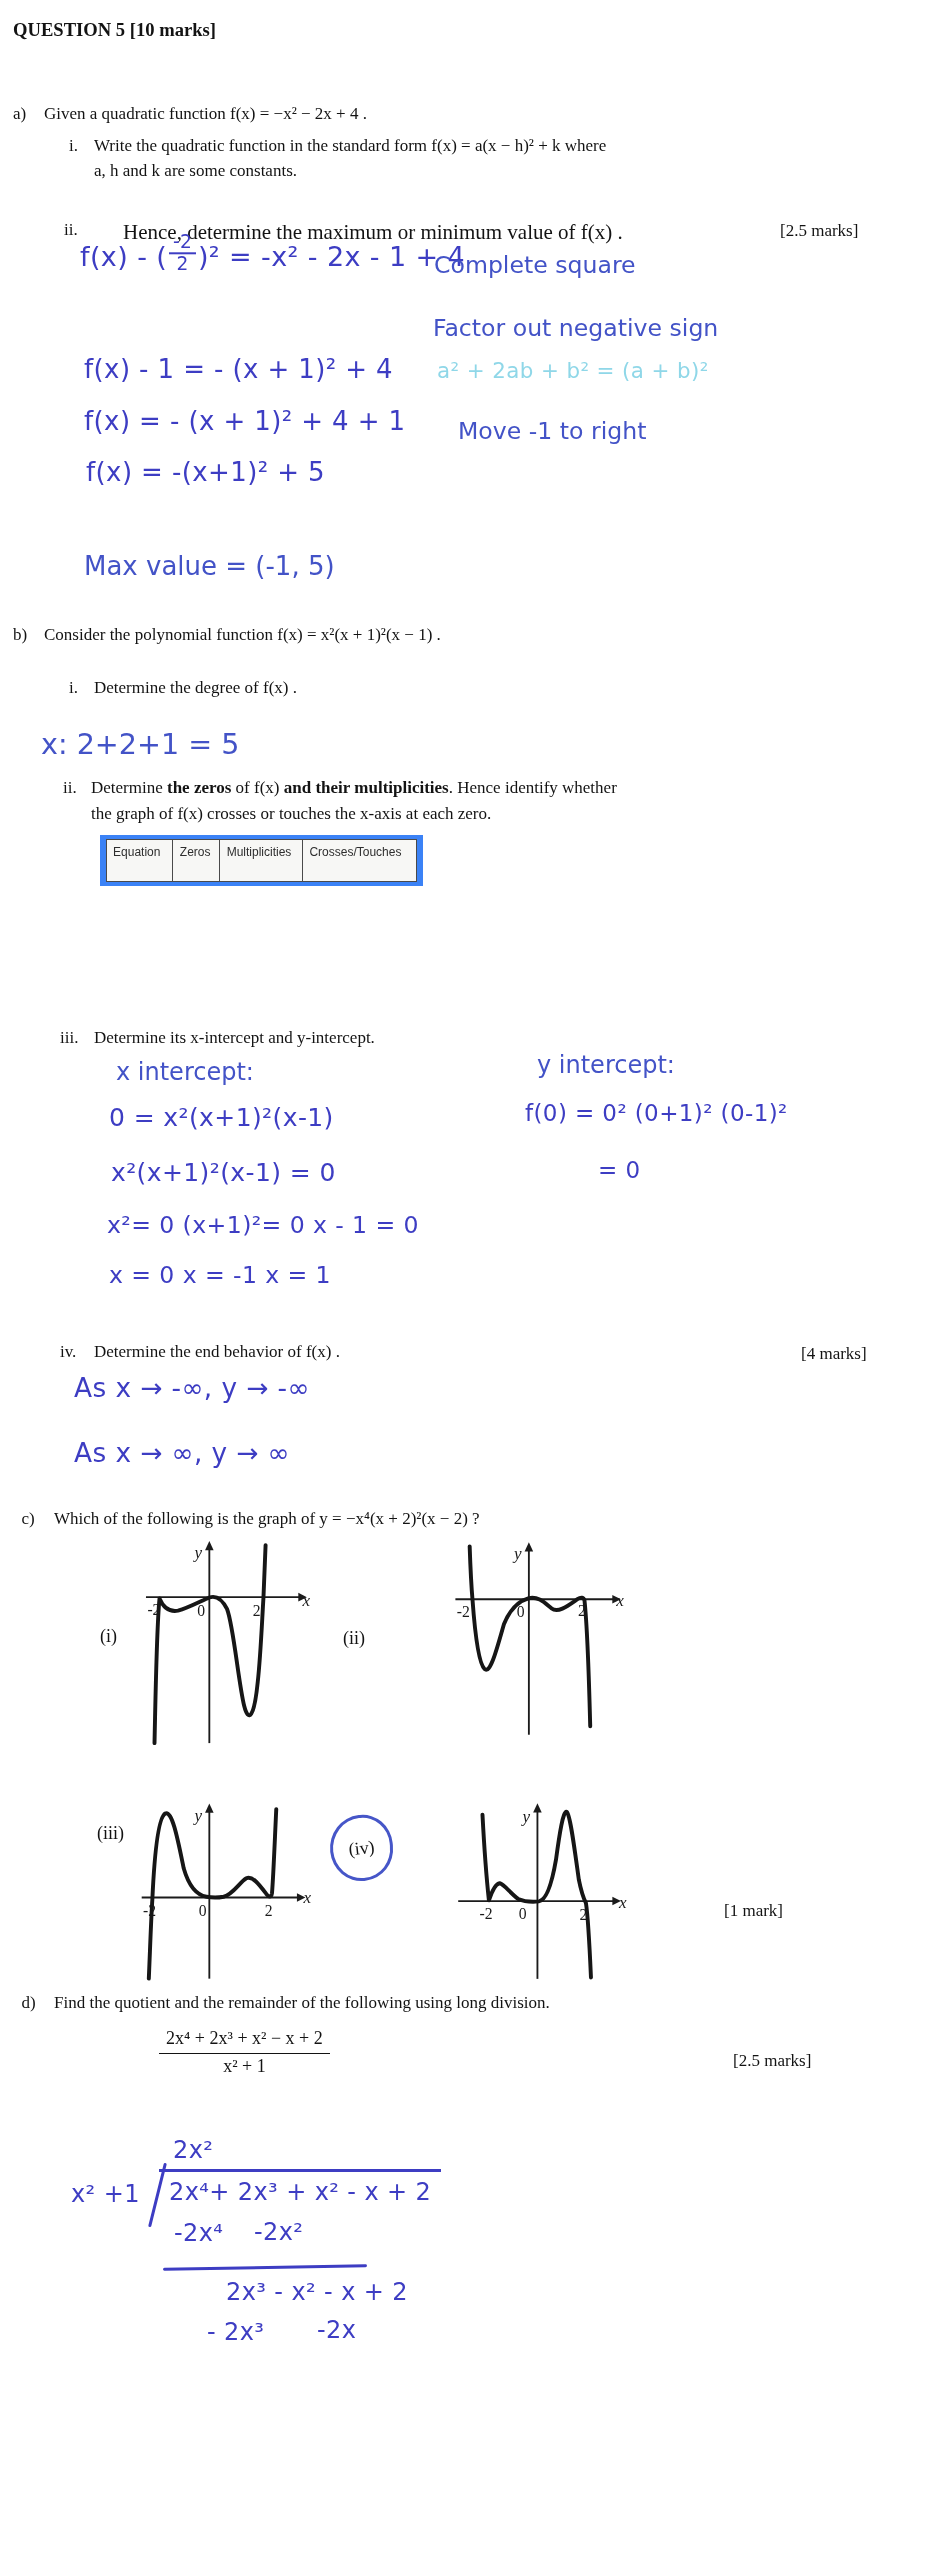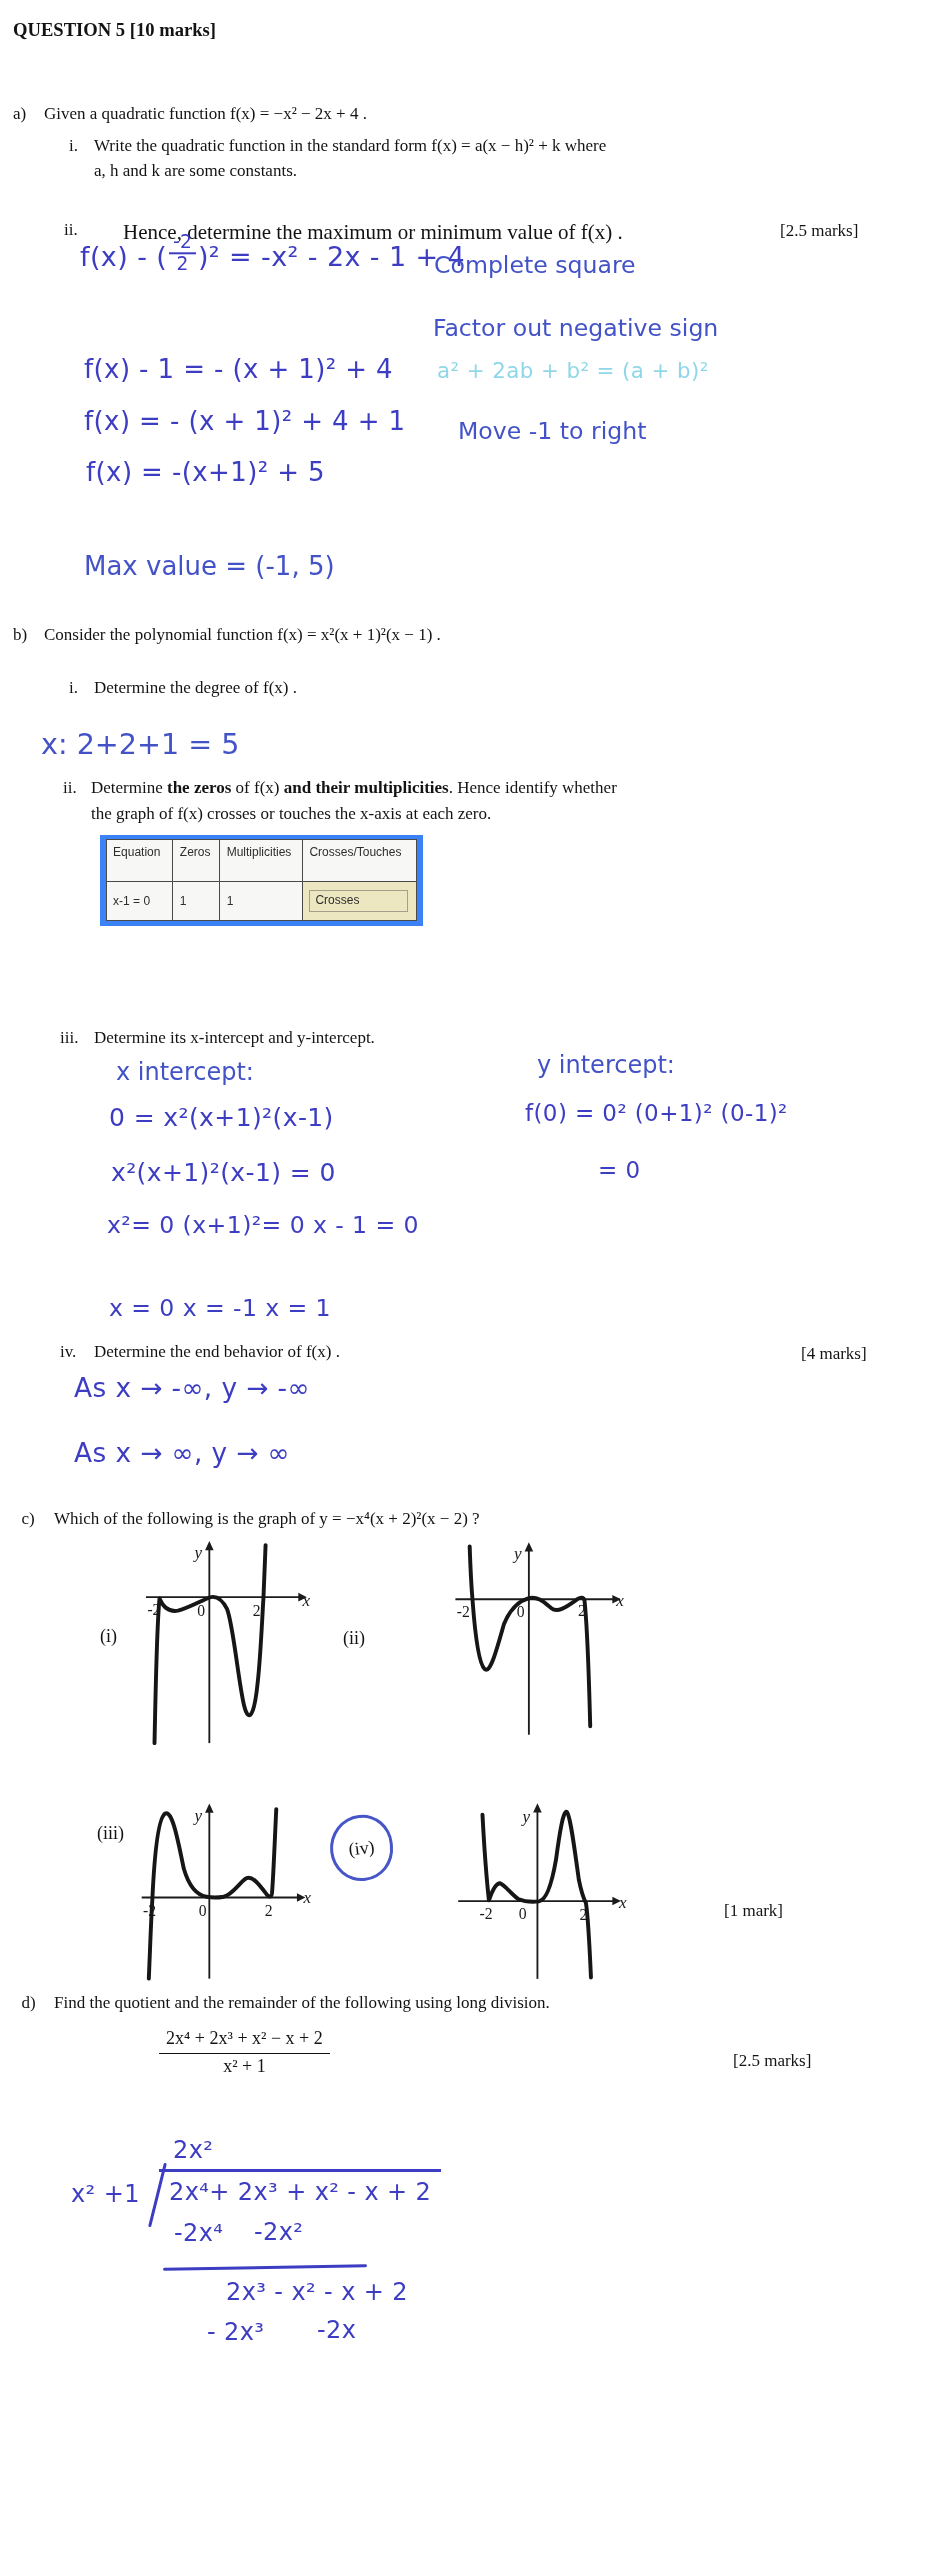--- a/index.html
+++ b/index.html
@@ -85,38 +85,32 @@
     <table class="zeros">
       <thead>
         <tr>
           <th style="min-width:53px;">Equation</th>
           <th style="min-width:33px;">Zeros</th>
           <th style="min-width:69px;">Multiplicities</th>
           <th style="min-width:100px;">Crosses/Touches</th>
         </tr>
       </thead>
       <tbody>
-        <tr>
-          <td>x-1 = 0</td>
-          <td>1</td>
-          <td>1</td>
-          <td class="hl"><span class="hl-box">Crosses</span></td>
-        </tr>
       </tbody>
     </table>
   </div>
 
   <div class="abs printed" style="left:60px;top:1028px;font-size:17px;">iii.</div>
   <div class="abs printed" style="left:94px;top:1028px;font-size:17px;">Determine its x-intercept and y-intercept.</div>
 
   <div class="abs note" style="left:116px;top:1058px;font-size:24px;">x intercept:</div>
   <div class="abs hand" style="left:109px;top:1103px;font-size:25px;">0 = x²(x+1)²(x-1)</div>
   <div class="abs hand" style="left:111px;top:1158px;font-size:25px;">x²(x+1)²(x-1) = 0</div>
   <div class="abs hand" style="left:107px;top:1211px;font-size:23.6px;">x²= 0  (x+1)²= 0  x - 1 = 0</div>
-  <div class="abs hand" style="left:109px;top:1294px;font-size:23.6px;">x = 0    x = -1    x = 1</div>
+  <div class="abs hand" style="left:109px;top:1261px;font-size:23.6px;">x = 0    x = -1    x = 1</div>
 
   <div class="abs note" style="left:537px;top:1051px;font-size:24px;">y intercept:</div>
   <div class="abs hand" style="left:525px;top:1100px;font-size:23px;">f(0) = 0² (0+1)² (0-1)²</div>
   <div class="abs hand" style="left:598px;top:1157px;font-size:23px;">= 0</div>
 
   <div class="abs printed" style="left:60px;top:1342px;font-size:17px;">iv.</div>
   <div class="abs printed" style="left:94px;top:1342px;font-size:17px;">Determine the end behavior of  f(x) .</div>
   <div class="abs printed" style="left:801px;top:1344px;font-size:17px;">[4 marks]</div>
   <div class="abs hand" style="left:74px;top:1372px;font-size:26.4px;">As x → -∞, y → -∞</div>
   <div class="abs hand" style="left:74px;top:1437px;font-size:26.4px;">As x → ∞, y → ∞</div>

